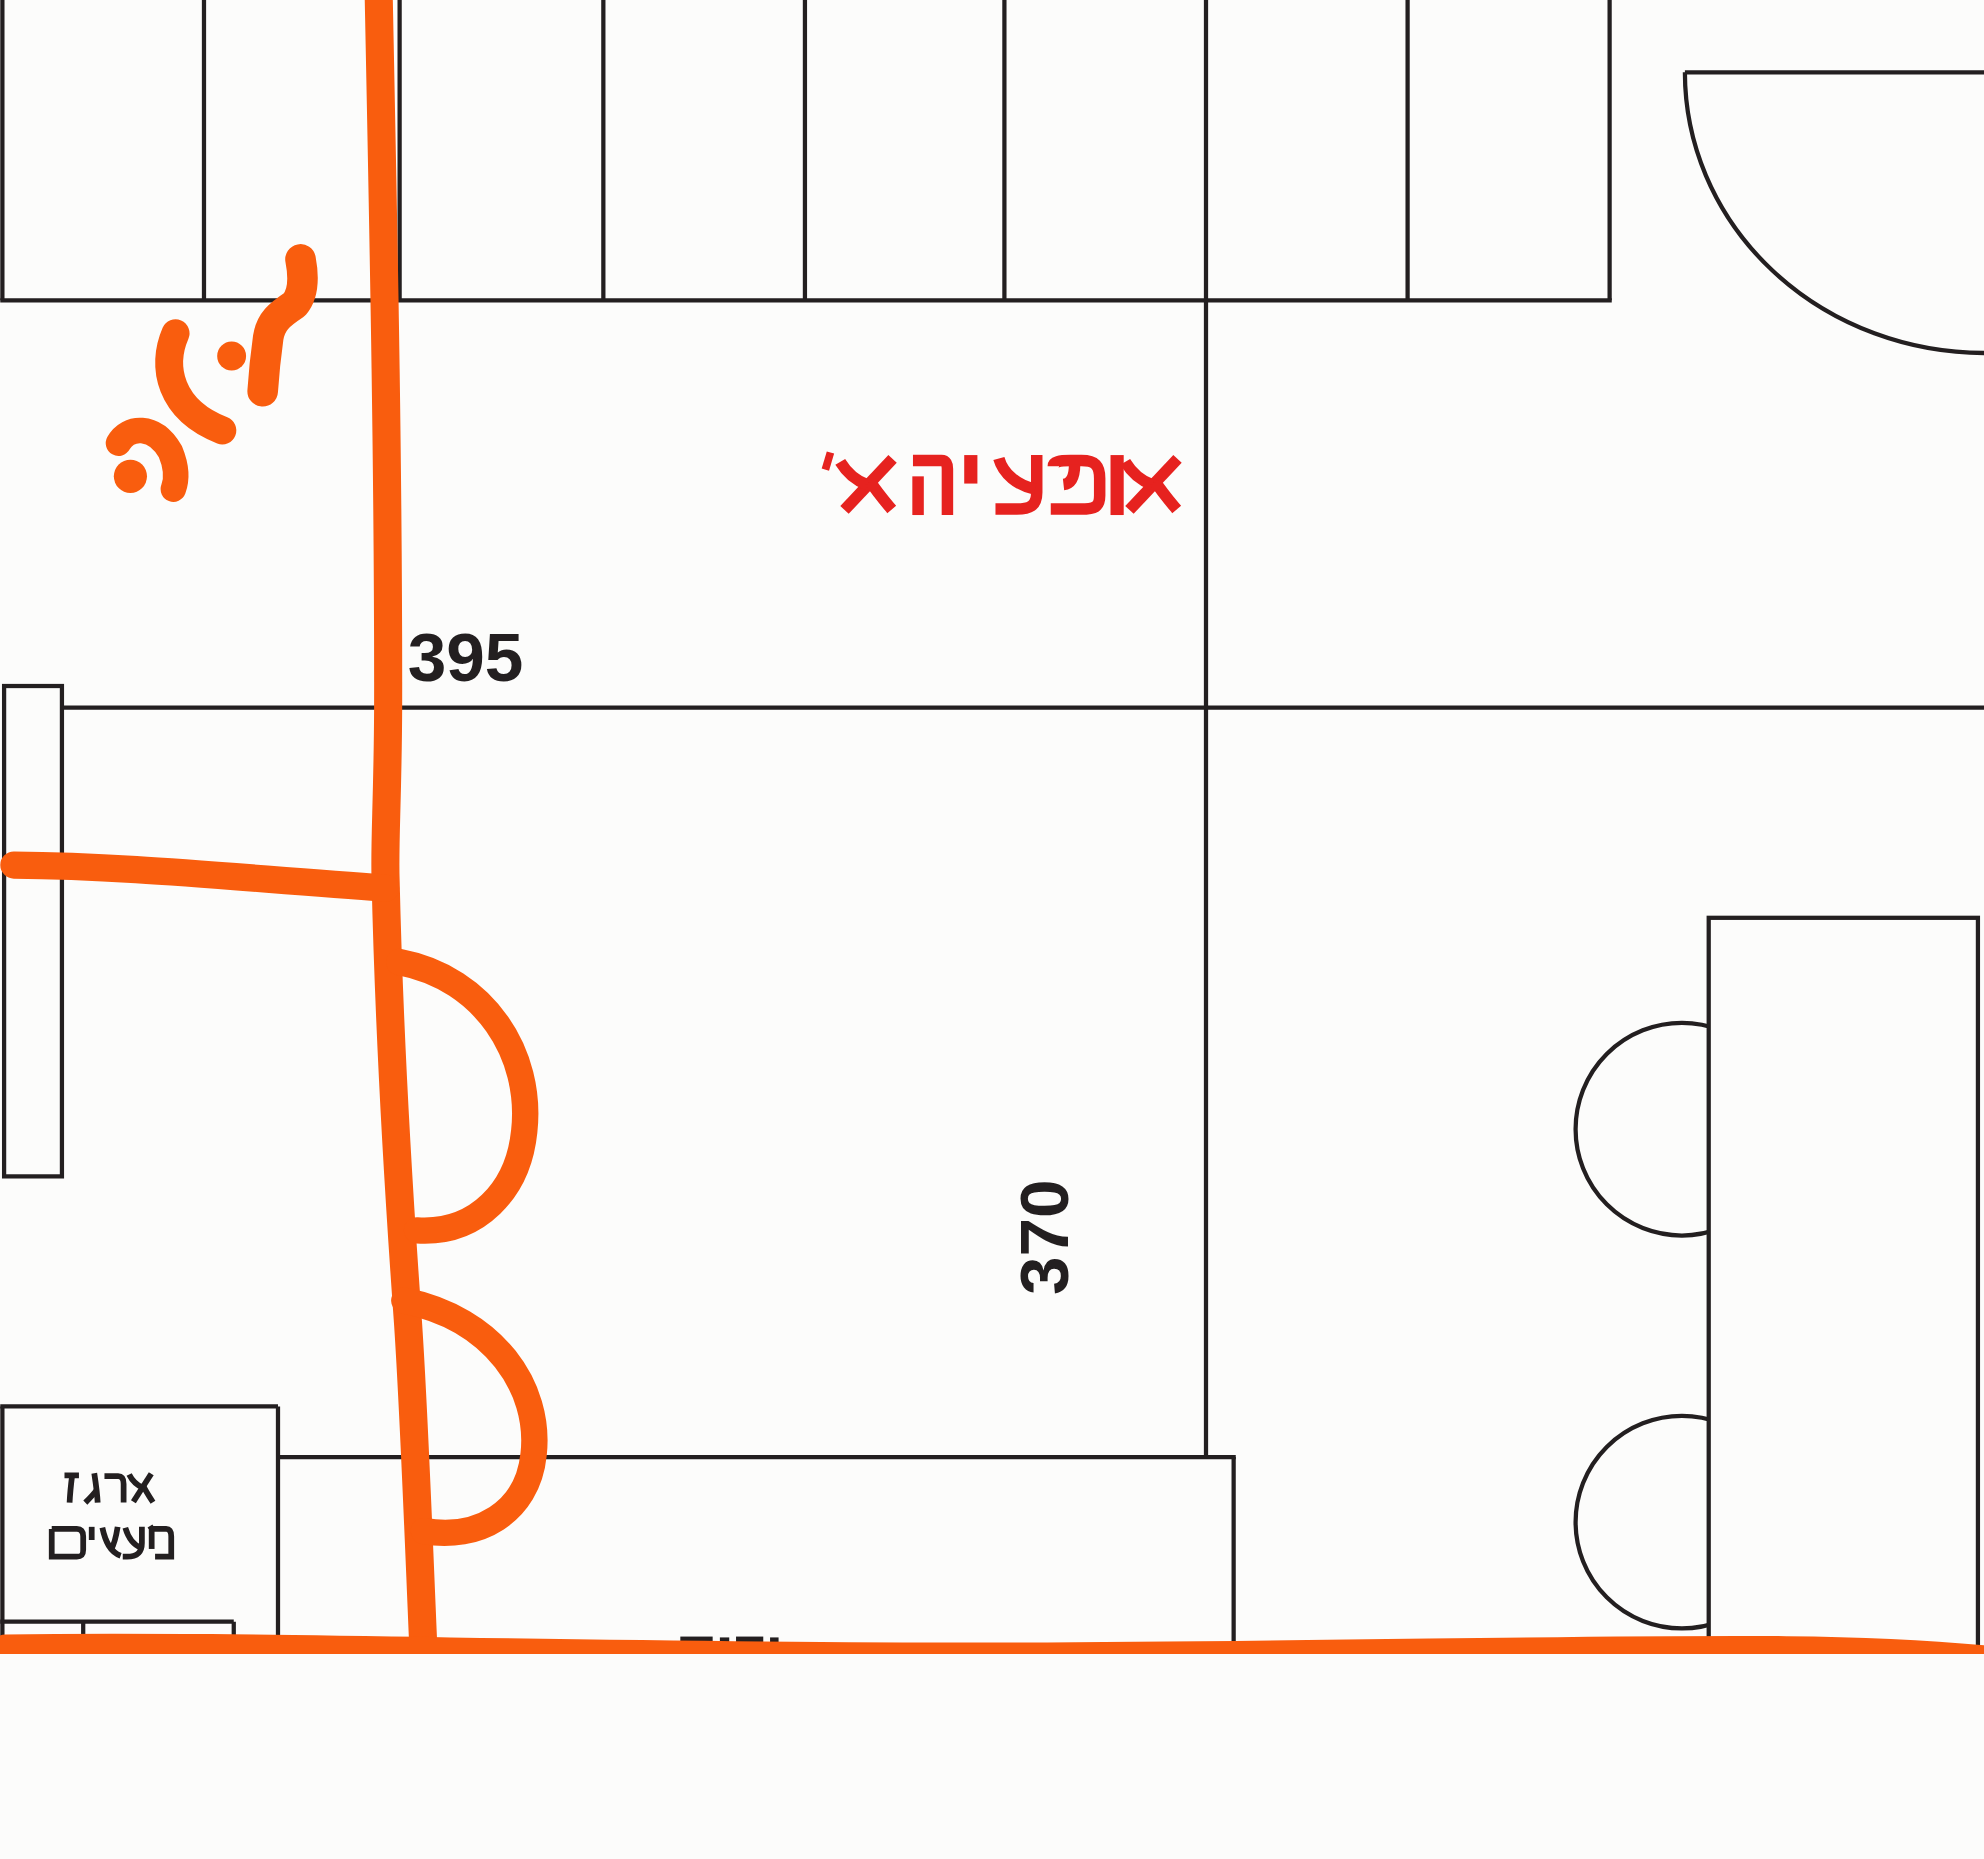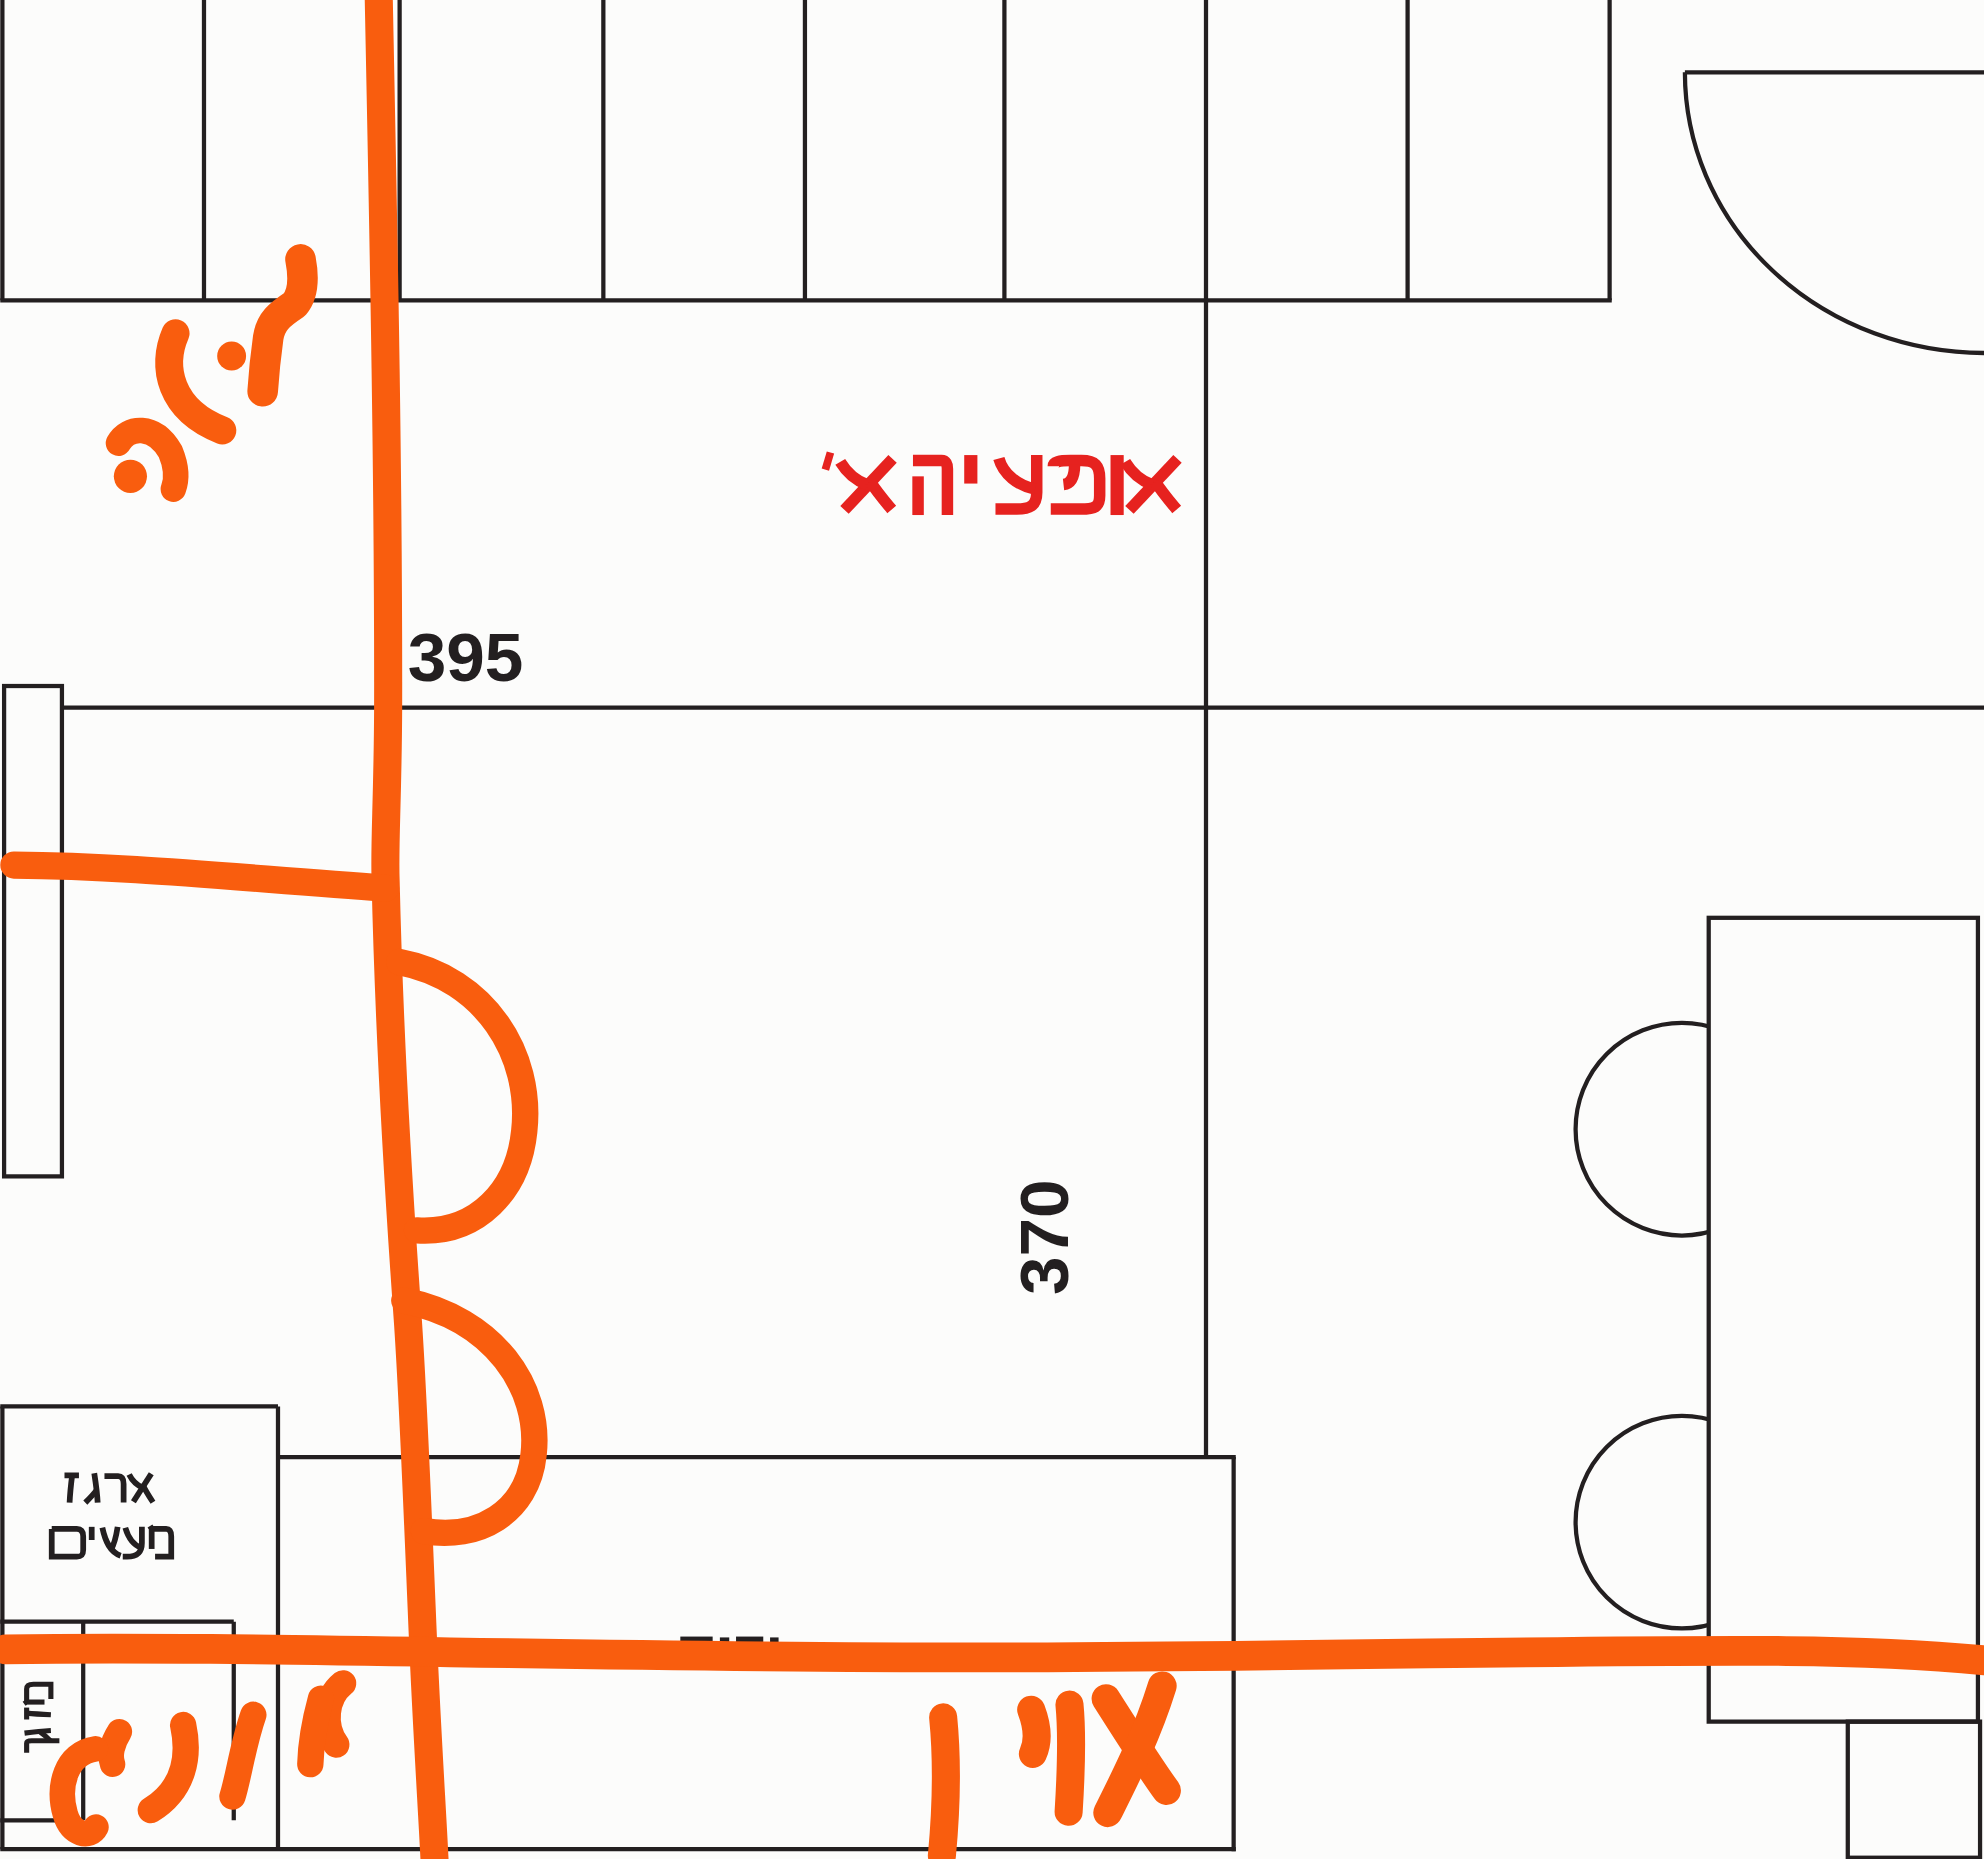--- a/index.html
+++ b/index.html
@@ -1,16 +1,16 @@
 <!DOCTYPE html>
 <html style="font-size:6.8px"><head>
 <meta charset="utf-8">
 <style>
 html,body{margin:0;padding:0;background:#fcfcfb;}
-#page{width:1985px;height:1859px;position:relative;background:#fcfcfb;font-family:"Liberation Sans",sans-serif;}
+#page{width:1985px;height:1654px;position:relative;background:#fcfcfb;font-family:"Liberation Sans",sans-serif;}
 svg{display:block;}
 </style>
 </head>
 <body>
 
 <div id="page">
 <svg width="1985" height="1859" viewBox="0 0 4666 4371">
   <g fill="none" stroke="#231f20" stroke-width="10">
 
     <line x1="5" y1="0" x2="5" y2="706"></line>

